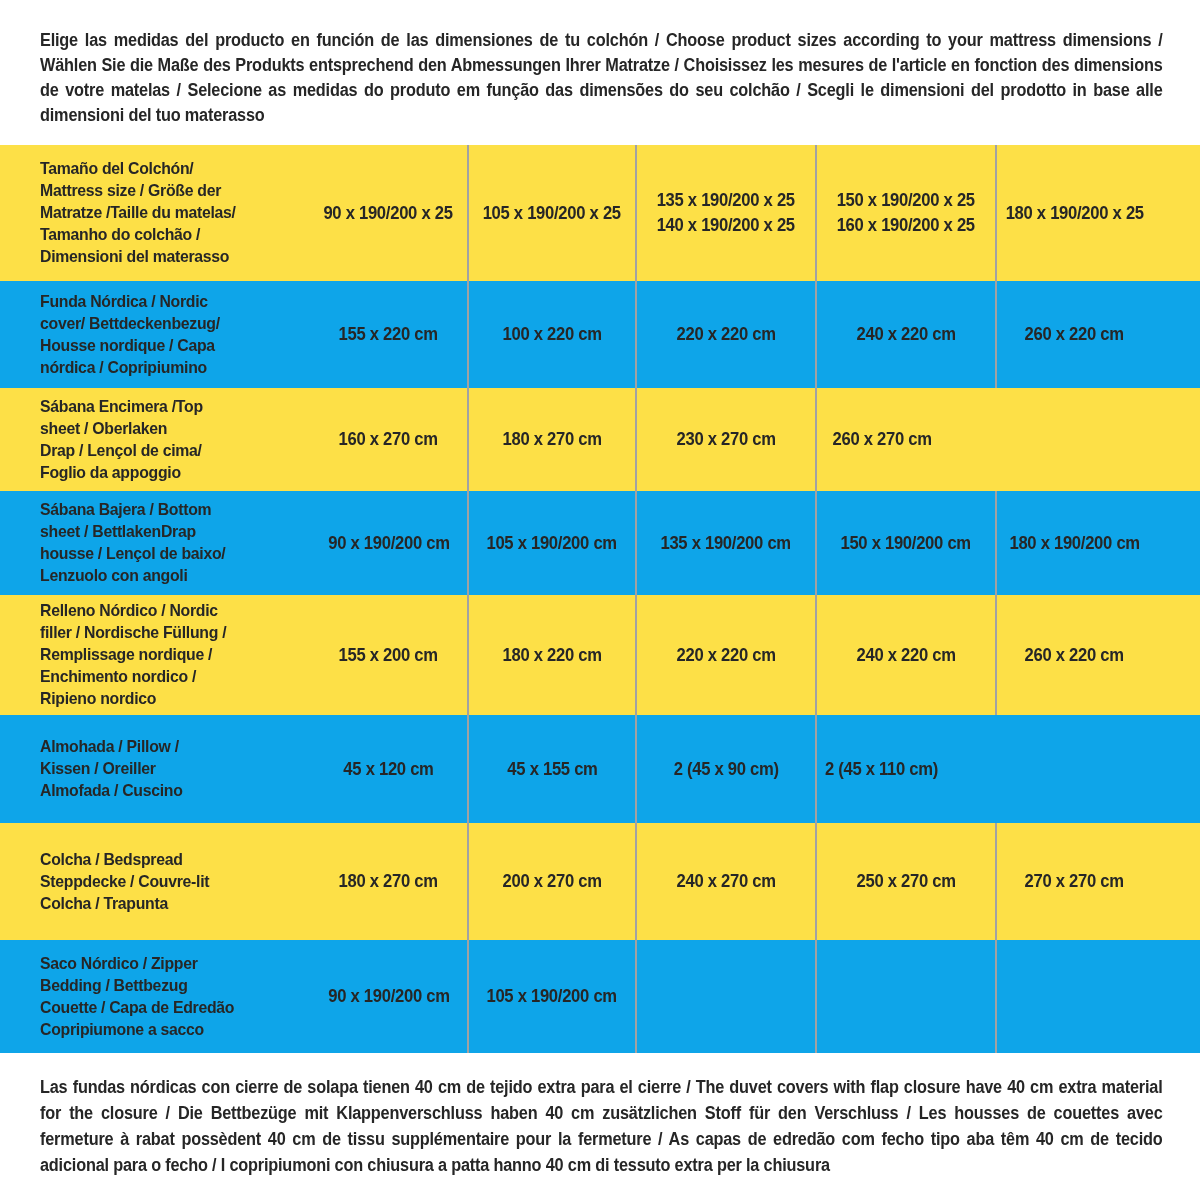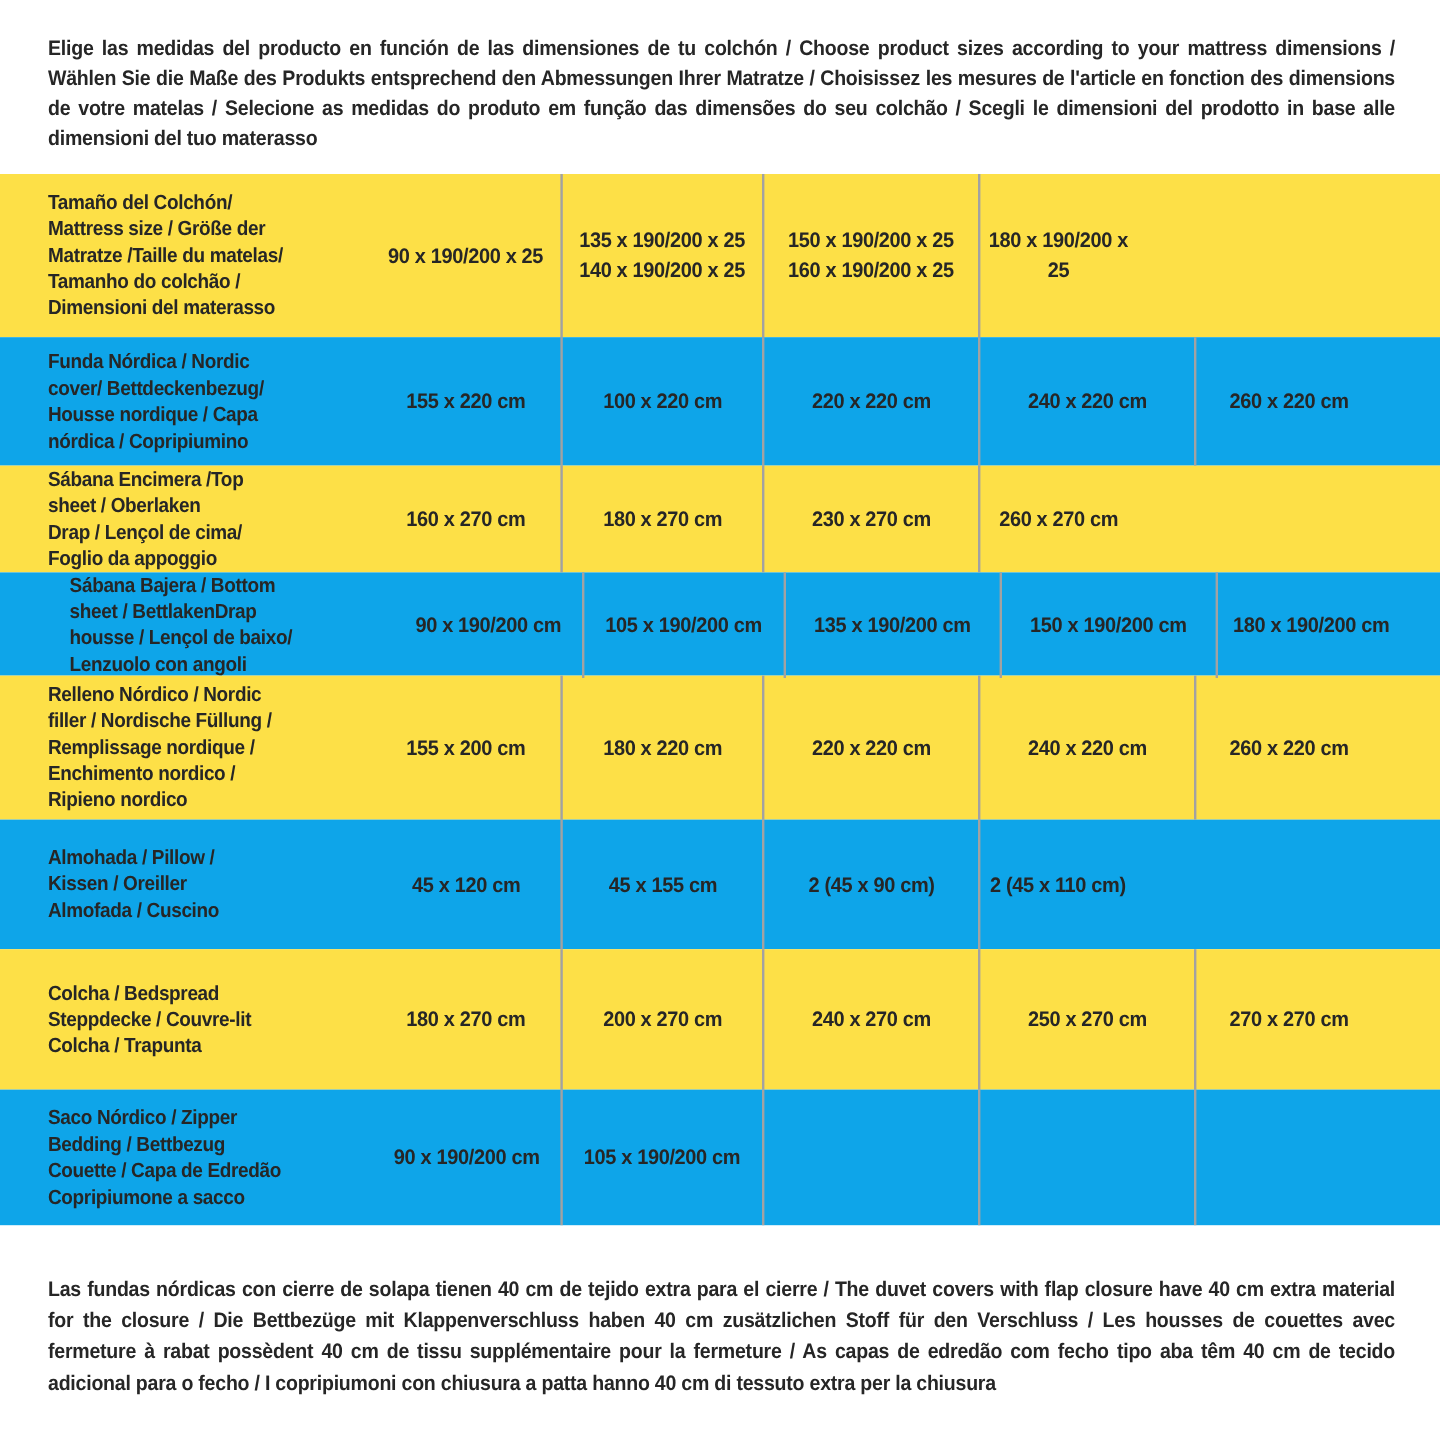--- a/index.html
+++ b/index.html
@@ -13,21 +13,21 @@
 
   
   .para {
     text-align: justify;
     letter-spacing: -0.2px;
     transform: scaleX(0.93);
     transform-origin: left top;
   }
   .intro { padding: 28px 0 0 40px; }
   .intro .para { width: 1207px; font-size: 17.5px; line-height: 25px; }
-  .footer { padding: 0 0 0 40px; margin-top: 40px; }
+  .footer { padding: 0 0 0 40px; margin-top: 21px; }
   .footer .para { width: 1207px; font-size: 17.5px; line-height: 26px; }
 
   
   .size-table { margin-top: 17px; width: 1200px; }
   .t-row {
     display: grid;
     grid-template-columns: 310px 157px 168px 180px 180px 205px;
     width: 1200px;
     background: #0ea5e9;
   }
@@ -49,22 +49,22 @@
     font-size: 17.5px;
     line-height: 25px;
     letter-spacing: -0.3px;
     transform: scaleX(0.95);
     transform-origin: center center;
   }
   .cell.last { padding-right: 48px; justify-content: center; }
 
   .r1 { height: 136px; }
   .r2 { height: 107px; }
-  .r3 { height: 89px; }
-  .r4 { height: 86px; padding-left: 18px; }
+  .r3 { height: 103px; }
+  .r4 { height: 104px; }
   .r5 { height: 120px; }
   .r6 { height: 108px; }
   .r7 { height: 117px; }
   .r8 { height: 113px; }
 </style>
 </head>
 <body>
 
 <div class="page">
 
@@ -79,20 +79,23 @@
           <div class="label-text">Tamaño del Colchón/
 Mattress size / Größe der
 Matratze /Taille du matelas/
 Tamanho do colchão /
 Dimensioni del materasso</div>
         </div>
       <div class="cell value-cell">
           <span class="value-text">90 x 190/200 x 25</span>
         </div>
       <div class="cell value-cell">
+          <span class="value-text">105 x 190/200 x 25</span>
+        </div>
+      <div class="cell value-cell">
           <span class="value-text">135 x 190/200 x 25
 140 x 190/200 x 25</span>
         </div>
       <div class="cell value-cell">
           <span class="value-text">150 x 190/200 x 25
 160 x 190/200 x 25</span>
         </div>
       <div class="cell value-cell last">
           <span class="value-text">180 x 190/200 x 25</span>
         </div>

